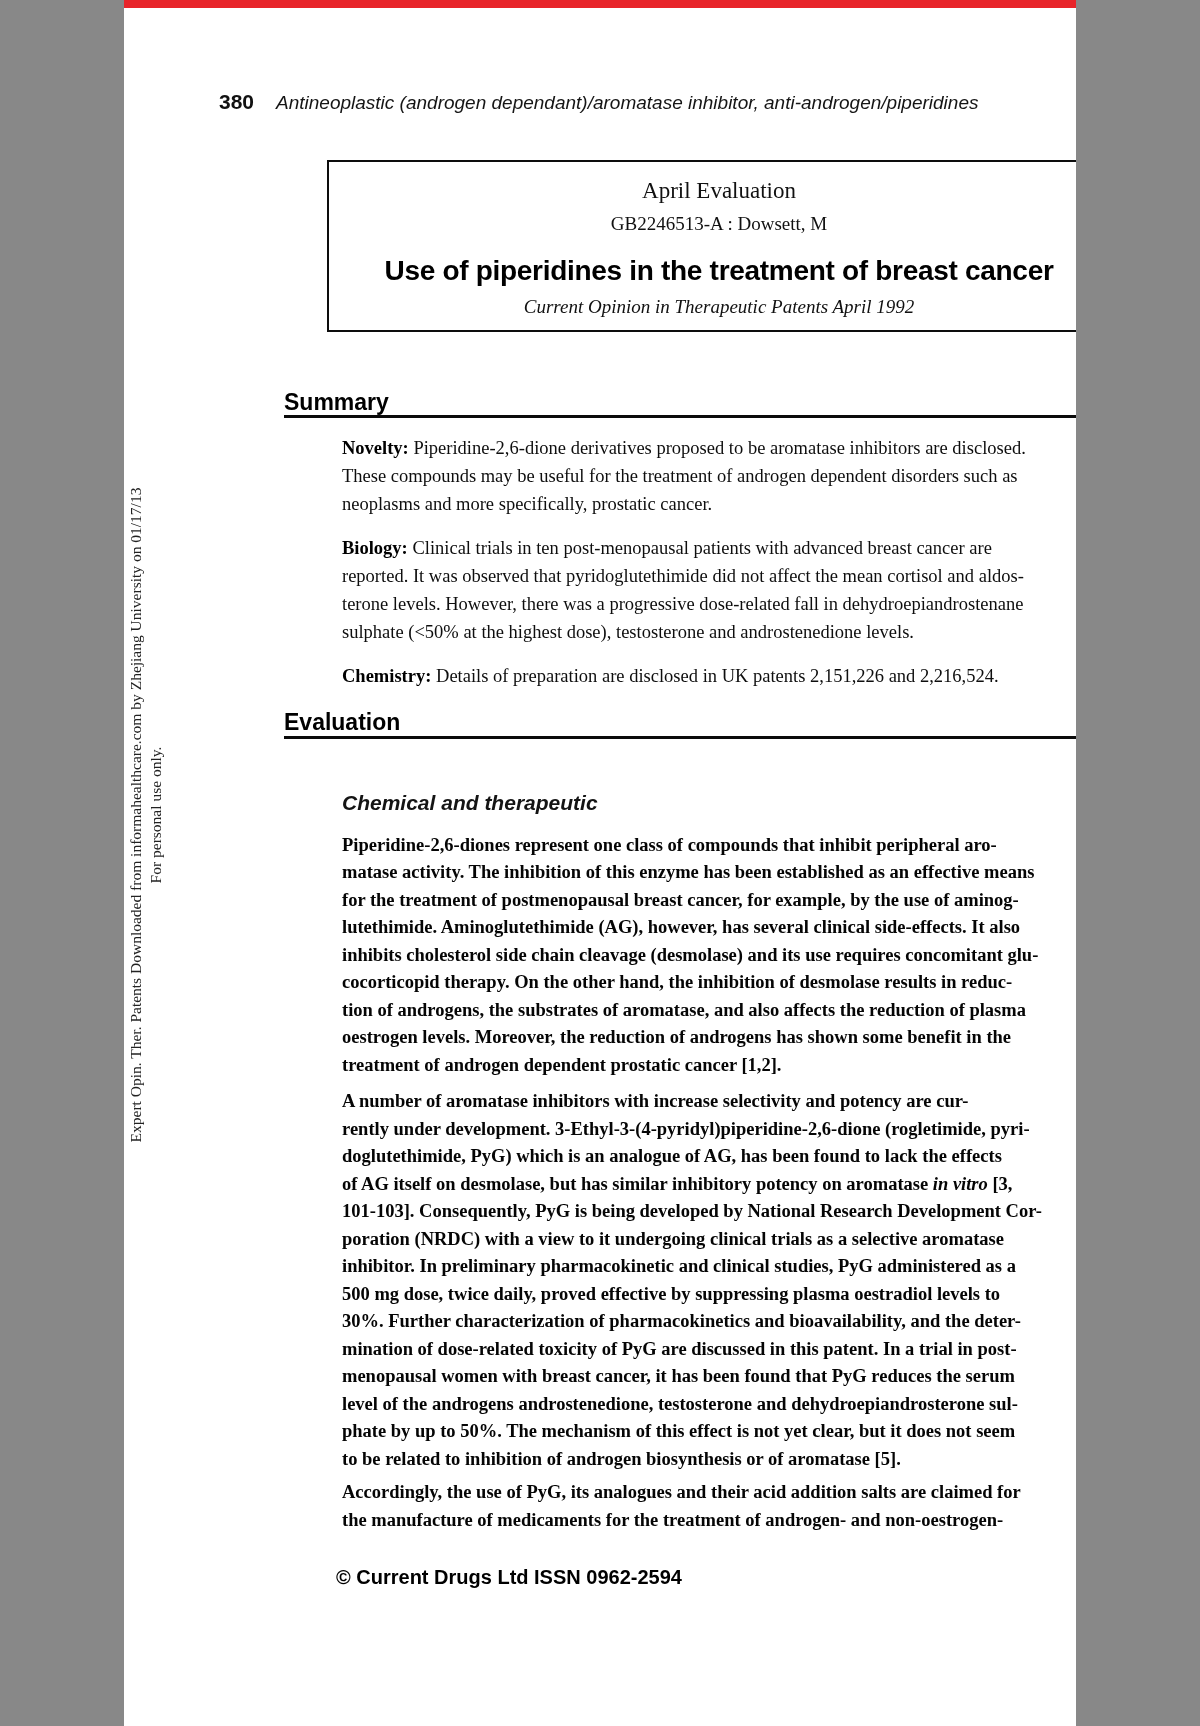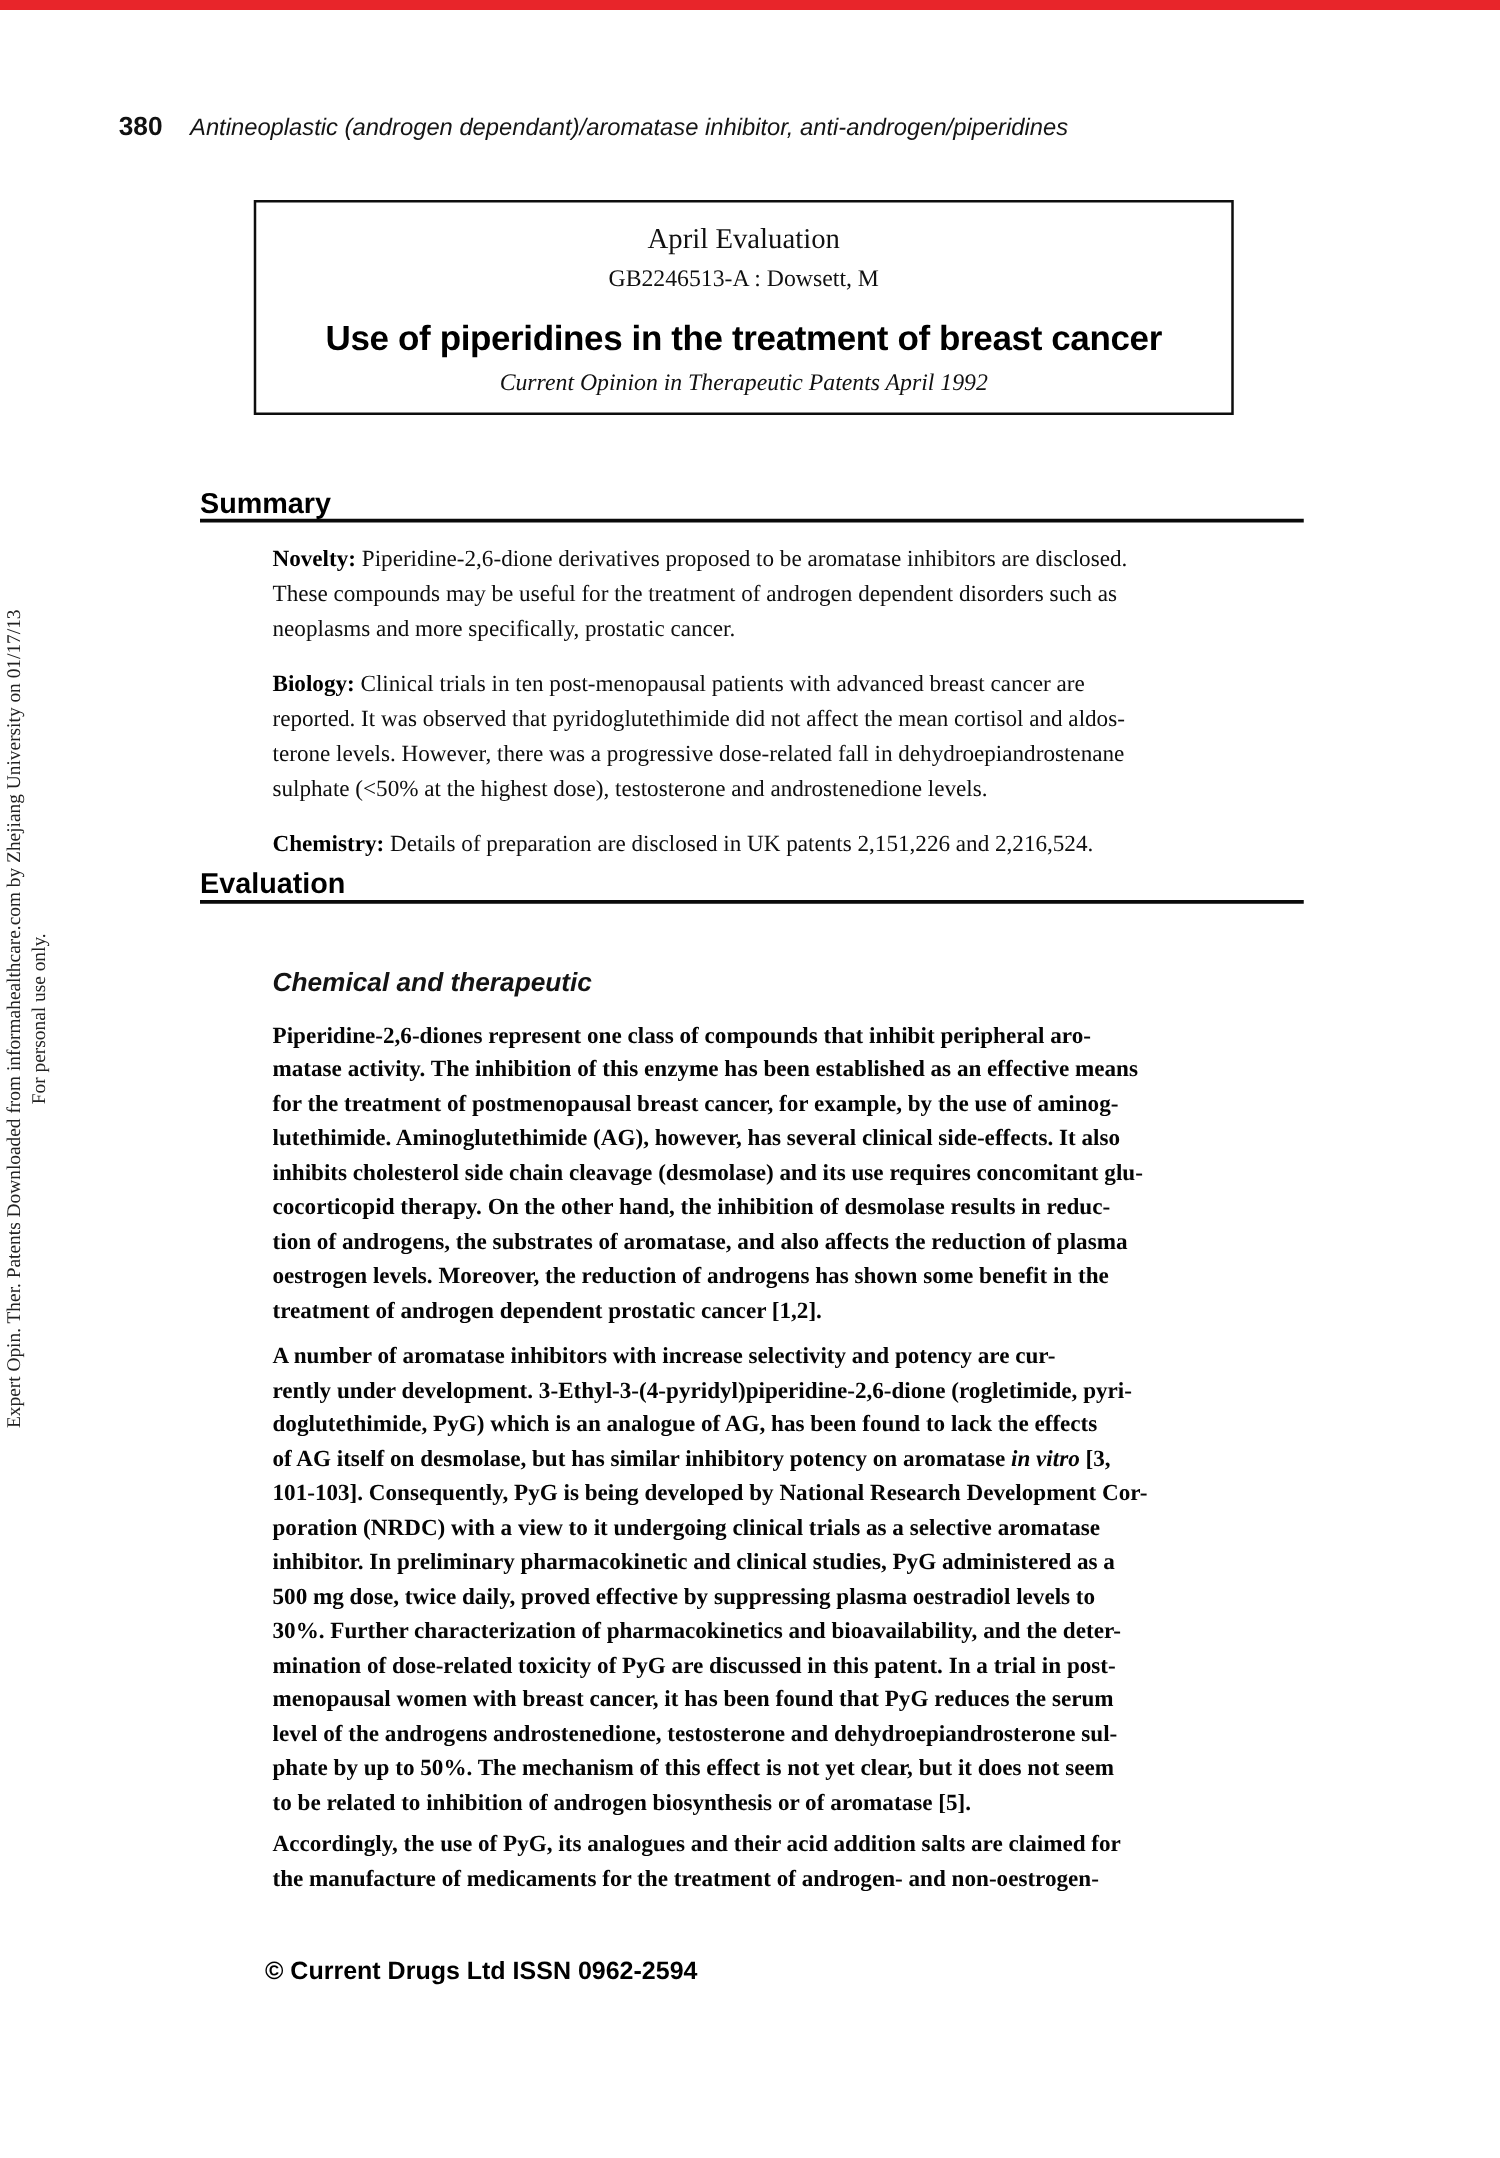--- a/index.html
+++ b/index.html
@@ -1,37 +1,37 @@
 <!DOCTYPE html>
 <html><head>
 <meta charset="utf-8">
 <style>
   html,body{margin:0;padding:0;background:#888;}
-  .page{position:relative;width:1200px;height:1726px;background:#ffffff;margin:0 auto;overflow:hidden;
+  .page{position:relative;width:952px;height:1726px;background:#ffffff;margin:0 auto;overflow:hidden;
         font-family:"Liberation Serif",serif;color:#111;}
   .redbar{position:absolute;top:0;left:0;width:100%;height:8px;background:#e8252a;}
 
   
   .runhead{position:absolute;top:90px;left:95px;display:flex;align-items:baseline;gap:22px;}
   .pageno{font-family:"Liberation Sans",sans-serif;font-weight:bold;font-size:21px;}
   .rh-text{font-family:"Liberation Sans",sans-serif;font-style:italic;font-size:19px;color:#151515;}
 
   
   .hbox{position:absolute;left:203px;top:160px;width:780px;height:156px;border:2px solid #0d0d0d;
         text-align:center;padding-top:12px;box-sizing:content-box;}
   .kicker{font-size:23px;margin-top:4px;}
   .patref{font-size:19px;margin-top:9px;}
   .title{font-family:"Liberation Sans",sans-serif;font-weight:bold;font-size:28px;letter-spacing:-0.3px;margin-top:20px;color:#000;}
   .source{font-style:italic;font-size:19px;margin-top:9px;}
 
   
   .content{position:absolute;left:160px;top:390px;width:883px;}
   .sect-h{font-family:"Liberation Sans",sans-serif;font-weight:bold;font-size:23px;line-height:1.1;
           margin:0;padding-bottom:0;border-bottom:3px solid #0a0a0a;color:#000;}
-  .sect-h.eval{margin-top:4px;}
+  .sect-h.eval{margin-top:20px;}
   .body-ind{margin-left:58px;width:795px;}
   .sum-para{margin:16px 0 0 0;font-size:18.5px;line-height:28px;color:#0e0e0e;}
   .sum-para b{color:#000;}
   .ml{white-space:pre-line;}
   .subhead{font-family:"Liberation Sans",sans-serif;font-style:italic;font-size:21px;margin:52px 0 0 0;color:#141414;}
   .eval-para{margin:17px 0 0 0;font-size:18.5px;line-height:27.5px;font-weight:bold;color:#050505;}
   .eval-para.p2{margin-top:9px;}
   .eval-para.p3{margin-top:6px;}
 
   

